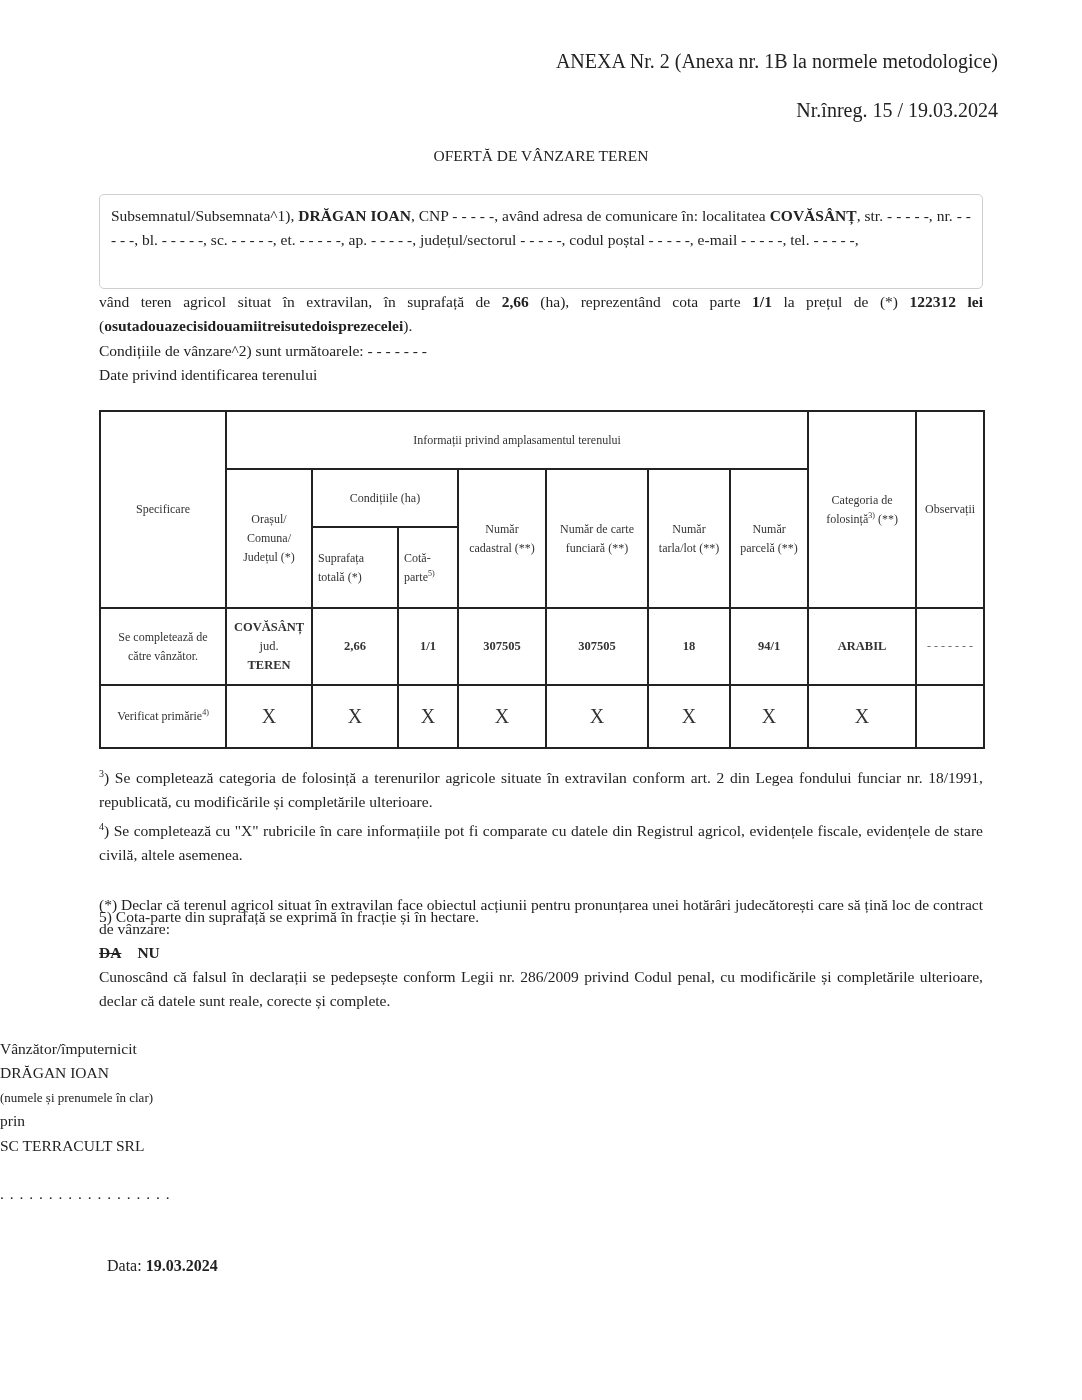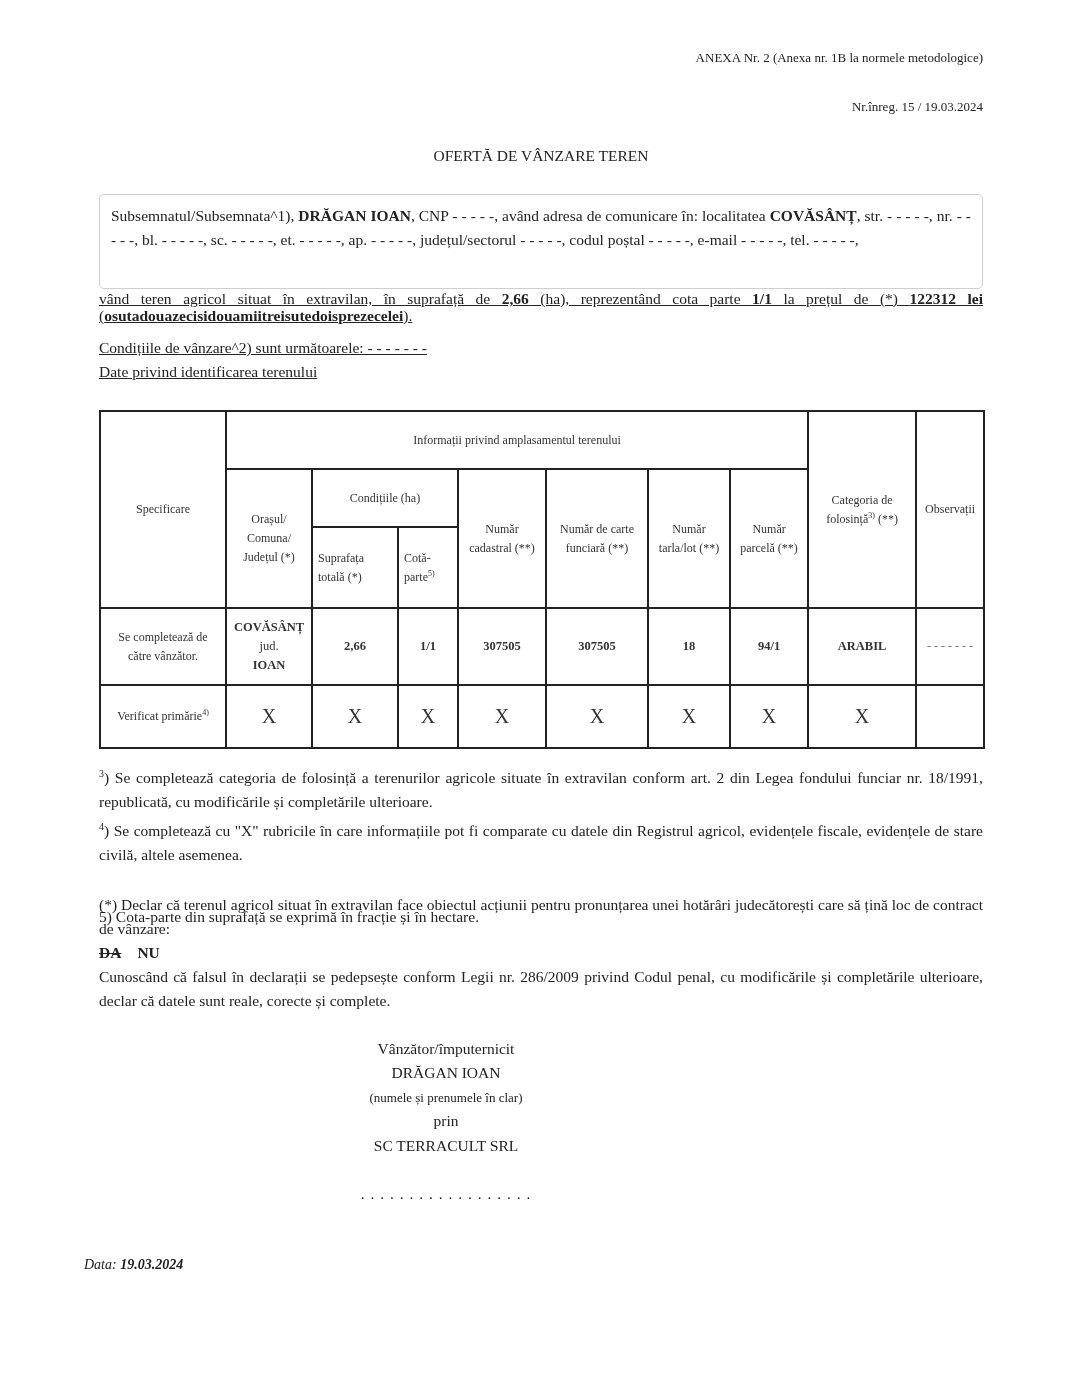--- a/index.html
+++ b/index.html
@@ -2,31 +2,31 @@
 <html><head>
 <meta charset="utf-8">
 <style>
   html, body { margin: 0; padding: 0; background: #ffffff; }
   body {
     width: 1082px; height: 1400px; position: relative; overflow: hidden;
     font-family: "Liberation Serif", "DejaVu Serif", serif;
     color: #222222;
   }
   .abs { position: absolute; }
-  .right { right: 99px; text-align: right; font-size: 13px; }
+  .right { right: 84px; text-align: right; font-size: 20px; }
   #anexa { top: 50px; }
   #nrinreg { top: 99px; }
   #title { top: 147px; left: 0; width: 1082px; text-align: center; font-weight: normal; font-size: 15.5px; }
   #box {
     left: 99px; top: 194px; width: 860px; height: 75px;
     border: 1.5px solid #cfcfcf; border-radius: 5px;
     padding: 9px 11px 9px 11px; font-size: 15.5px; line-height: 24px;
     text-align: justify; text-align-last: left;
   }
-  .para { left: 99px; width: 884px; font-size: 15.5px; line-height: 17px; text-align: justify; text-decoration: underline; }
+  .para { left: 99px; width: 884px; font-size: 15.5px; line-height: 24px; text-align: justify; }
   #p1 { top: 290px; }
   #p2 { top: 339px; }
   #p3 { top: 363px; }
   b { font-weight: bold; }
 
   table#land {
     position: absolute; left: 99px; top: 410px; width: 884px;
     border-collapse: collapse; table-layout: fixed;
     font-size: 12px; color: #333;
   }
@@ -44,28 +44,28 @@
   .notes { left: 99px; width: 884px; font-size: 15.5px; line-height: 24px; text-align: justify; }
   #n3 { top: 766px; }
   #n4 { top: 819px; }
   #n5 { top: 869px; margin-top: 36px; }
   #nstar { top: 893px; }
   #danu { top: 941px; font-weight: bold; }
   #danu .strike { text-decoration: line-through; margin-right: 16px; }
   #cunos { top: 965px; }
   .notes sup { font-size: 10px; }
 
-  .sig { left: 0; width: 892px; text-align: center; font-size: 15.5px; }
+  .sig { left: 0; width: 892px; text-align: left; font-size: 15.5px; }
   #s1 { top: 1040px; }
   #s2 { top: 1064px; }
   #s3 { top: 1090px; font-size: 13px; }
   #s4 { top: 1112px; }
   #s5 { top: 1137px; }
   #s6 { top: 1185px; letter-spacing: 1px; }
-  #date { left: 84px; top: 1257px; font-size: 14px; font-style: italic; }
+  #date { left: 107px; top: 1257px; font-size: 16px; }
 </style>
 </head>
 <body>
 
 <div class="abs right" id="anexa">ANEXA Nr. 2 (Anexa nr. 1B la normele metodologice)</div>
 <div class="abs right" id="nrinreg">Nr.înreg. 15 / 19.03.2024</div>
 <div class="abs" id="title">OFERTĂ DE VÂNZARE TEREN</div>
 
 <div class="abs" id="box"><span>Subsemnatul/Subsemnata^1), </span><b>DRĂGAN IOAN</b><span>, CNP - - - - -, având adresa de comunicare în: localitatea </span><b>COVĂSÂNȚ</b><span>, str. - - - - -, nr. - - - - -, bl. - - - - -, sc. - - - - -, et. - - - - -, ap. - - - - -, județul/sectorul - - - - -, codul poștal - - - - -, e-mail - - - - -, tel. - - - - -,</span></div>
 
@@ -103,21 +103,21 @@
   </tr>
   <tr class="r3">
     <td class="left-al">Suprafața totală (*)</td>
     <td class="left-al"><span>Cotă-parte</span><sup>5)</sup></td>
   </tr>
   <tr class="r4">
     <td>Se completează de către vânzător.</td>
     <td class="val">
           <div>COVĂSÂNȚ</div>
           <div style="font-weight:normal">jud.</div>
-          <div>IOAN</div>
+          <div>TEREN</div>
         </td>
     <td class="val">2,66</td>
     <td class="val">1/1</td>
     <td class="val">307505</td>
     <td class="val">307505</td>
     <td class="val">18</td>
     <td class="val">94/1</td>
     <td class="val">ARABIL</td>
     <td style="color:#666">- - - - - - -</td>
   </tr>

